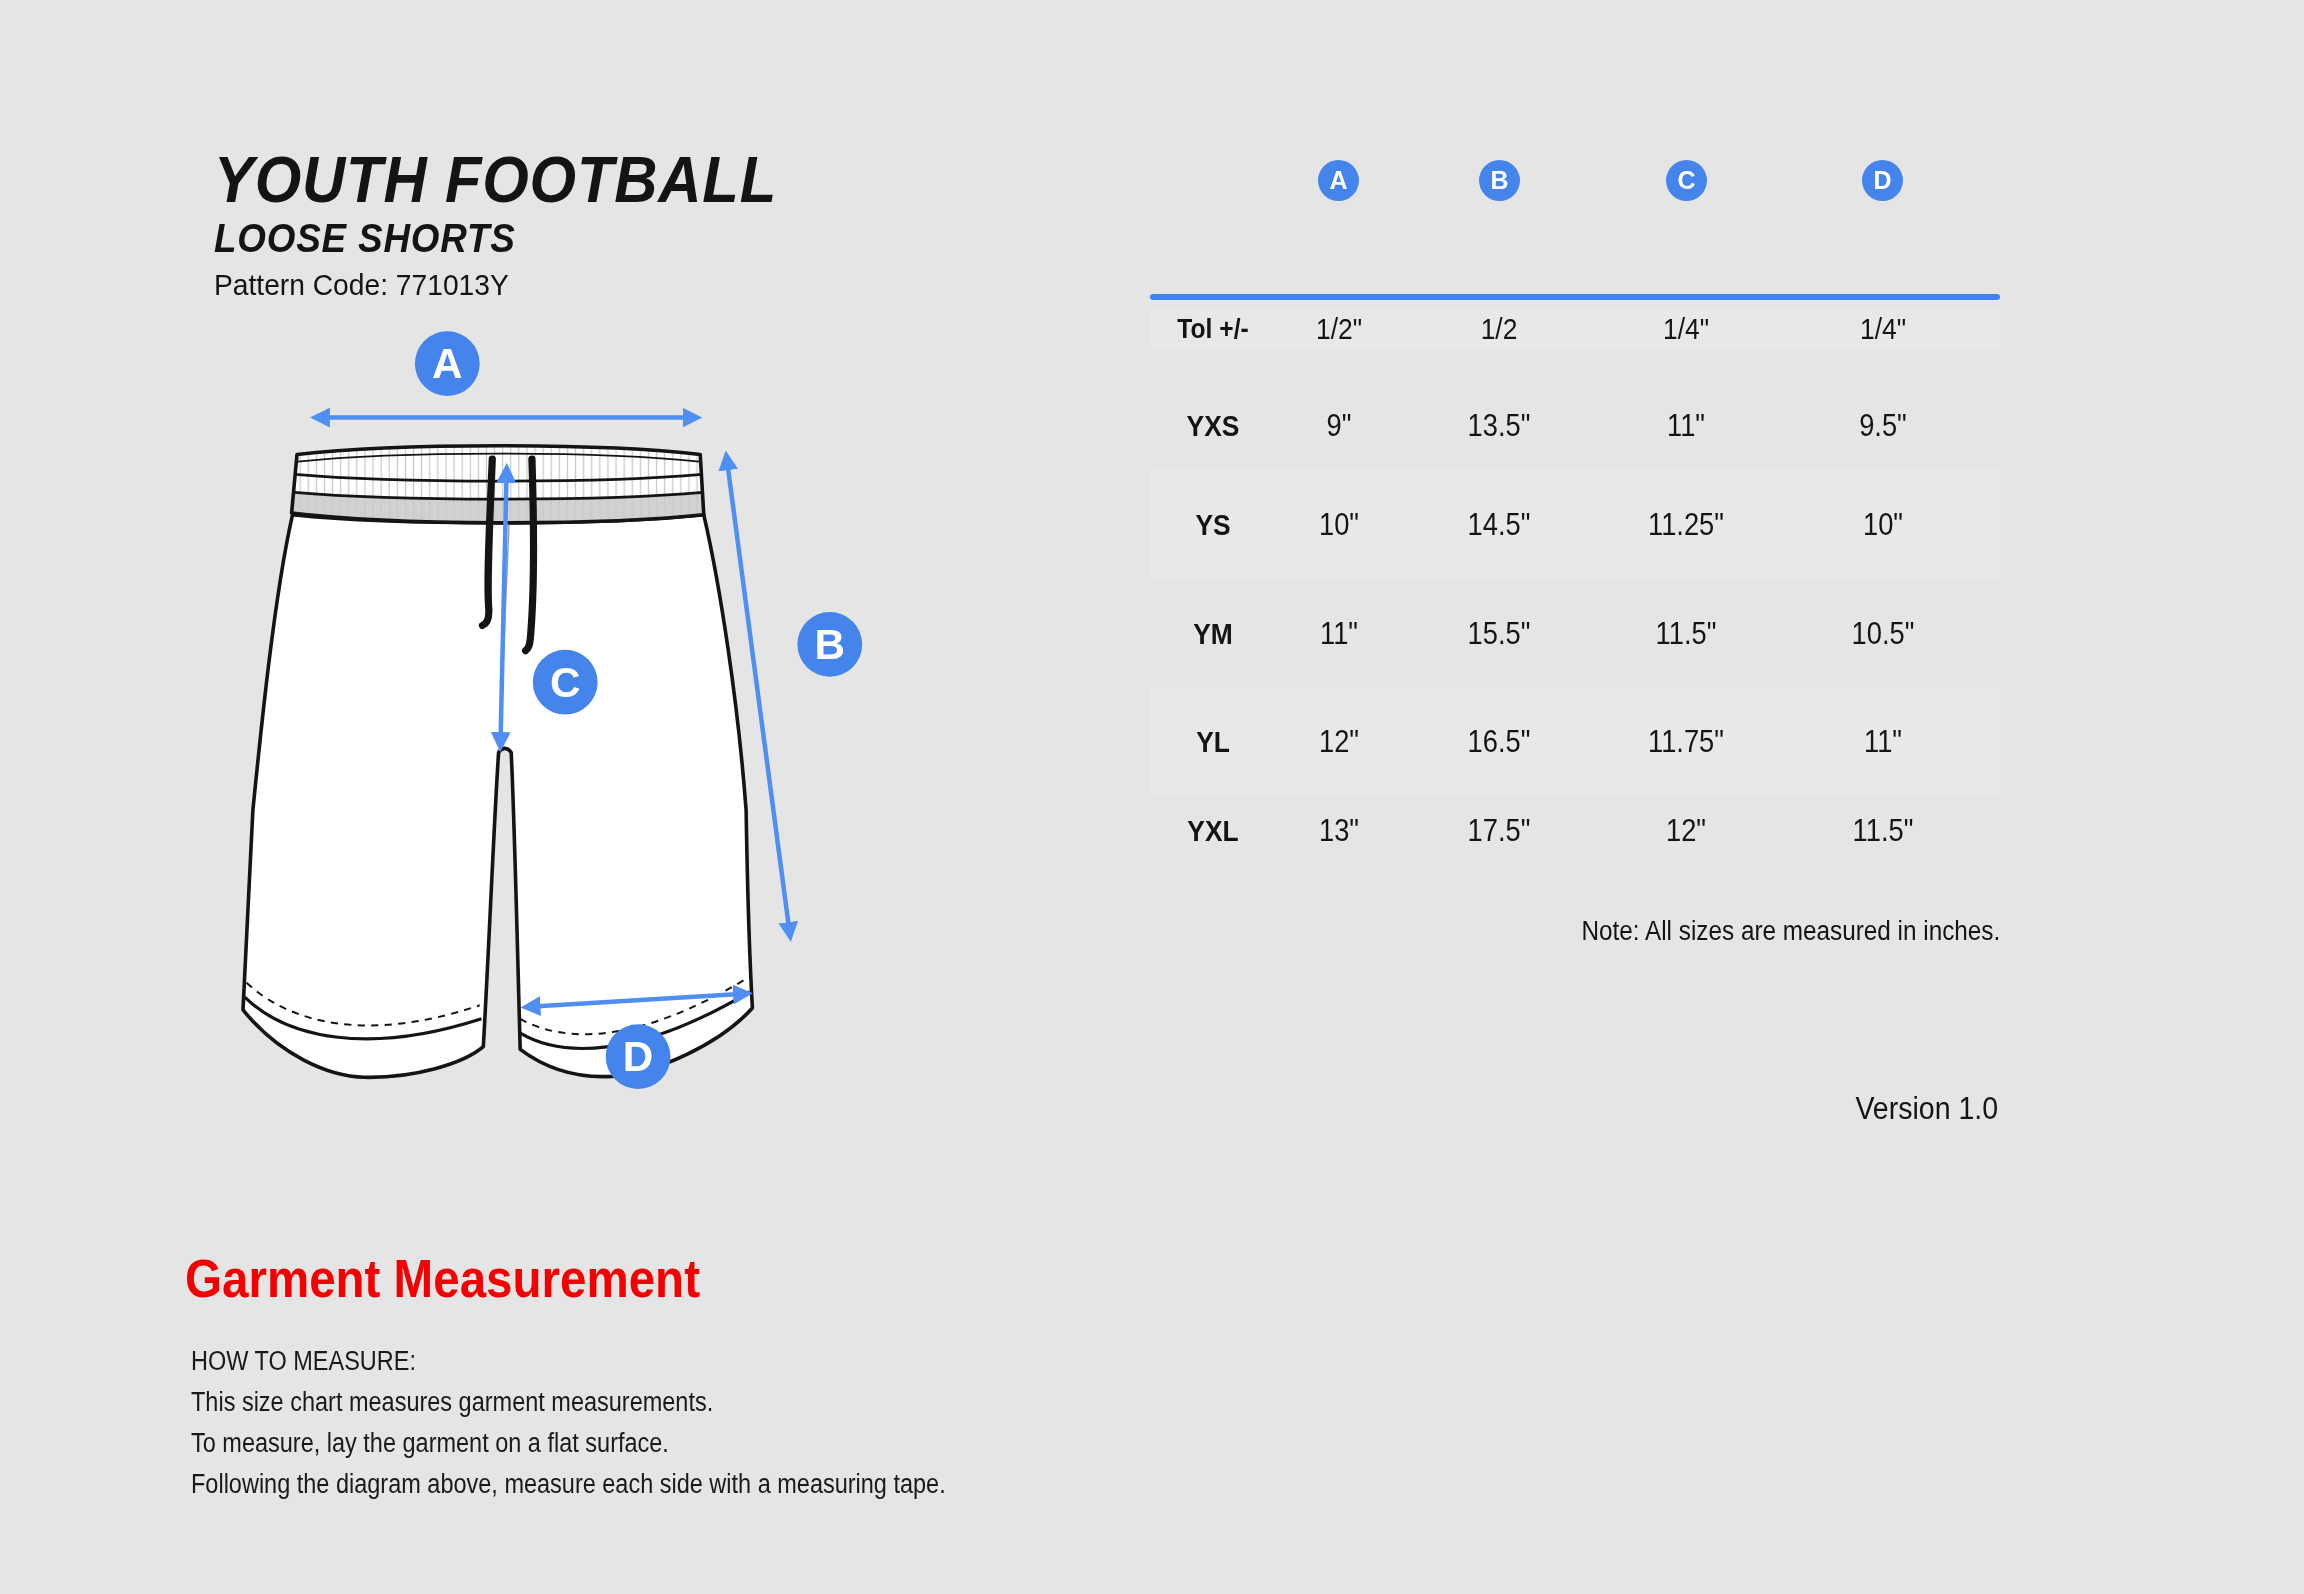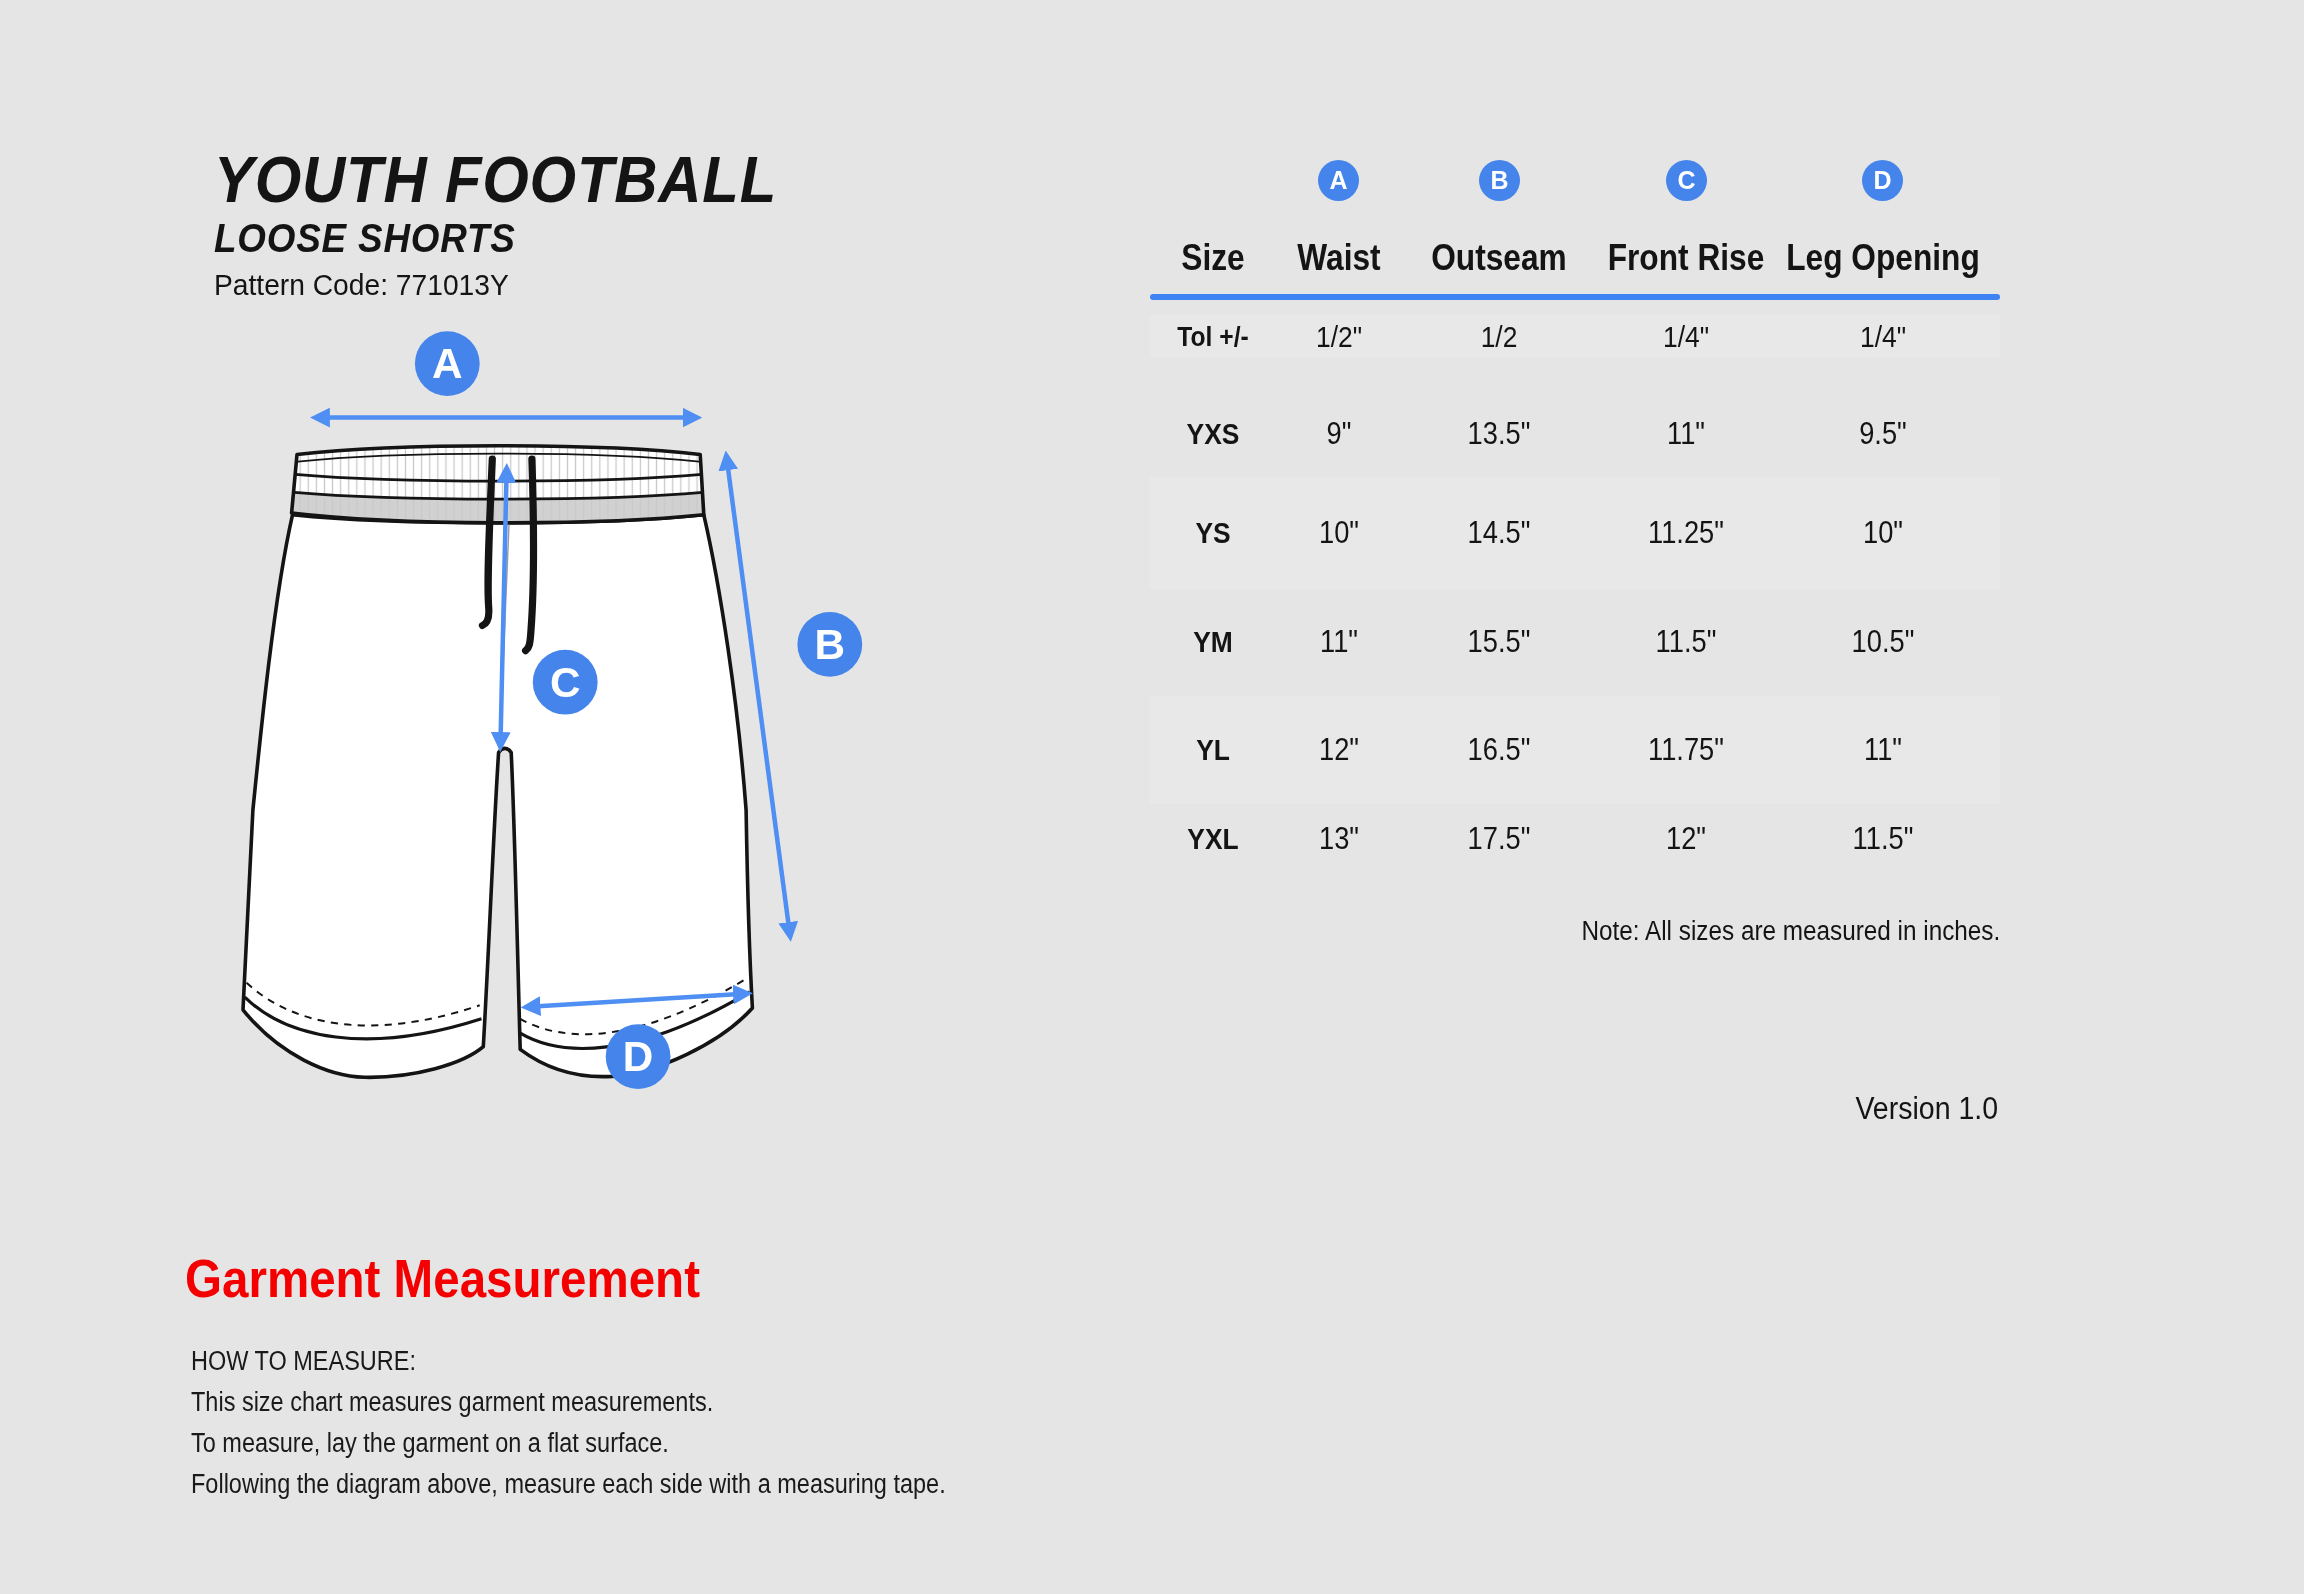--- a/index.html
+++ b/index.html
@@ -15,21 +15,21 @@
   .pattern{left:214px;top:268px;font-size:30px;transform:scaleX(.94);transform-origin:left center;white-space:nowrap;}
 
   
   .chart{left:1150px;top:140px;width:850px;height:999px;}
   .c-circle{position:absolute;top:20px;width:41px;height:41px;border-radius:50%;
             background:#4484eb;color:#fff;font-weight:bold;font-size:25px;text-align:center;line-height:41px;}
   .hdr{position:absolute;top:97px;height:38px;width:100%;}
   .hcell{position:absolute;top:0;font-size:36px;font-weight:bold;white-space:nowrap;
          transform:translateX(-50%) scaleX(.88);transform-origin:center;}
   .blueline{position:absolute;top:154px;left:0;width:850px;height:6.3px;background:#3e82f4;border-radius:3.6px;}
-  .row{position:absolute;left:0;width:850px;margin-top:8px;}
+  .row{position:absolute;left:0;width:850px;}
   .row.gray{background:#e8e8e8;}
   .cell{position:absolute;top:50%;font-size:31px;white-space:nowrap;
         transform:translate(-50%,-50%) scaleX(.88);transform-origin:center;}
   .cell.szl{font-weight:bold;font-size:30px;}
   .note{position:absolute;top:776px;right:0;font-size:27px;white-space:nowrap;
         transform:scaleX(.9);transform-origin:right center;}
   .version{position:absolute;top:951px;right:1.8px;font-size:31px;white-space:nowrap;
         transform:scaleX(.92);transform-origin:right center;}
 
   
@@ -122,27 +122,20 @@
     </svg>
   </div>
 
   <div class="abs chart">
 
     <div class="c-circle ccA">A</div>
     <div class="c-circle ccB">B</div>
     <div class="c-circle ccC">C</div>
     <div class="c-circle ccD">D</div>
 
-    <div class="hdr">
-      <span class="hcell colSize">Size</span>
-      <span class="hcell colA">Waist</span>
-      <span class="hcell colB">Outseam</span>
-      <span class="hcell colC">Front Rise</span>
-      <span class="hcell colD">Leg Opening</span>
-    </div>
 
     <div class="blueline"></div>
 
     <div class="row gray" style="top:167px;height:43px;">
       <span class="cell szl colSize" style="font-size:28px;">Tol +/-</span>
       <span class="cell colA" style="font-size:30px;">1/2"</span>
       <span class="cell colB" style="font-size:30px;">1/2</span>
       <span class="cell colC" style="font-size:30px;">1/4"</span>
       <span class="cell colD" style="font-size:30px;">1/4"</span>
     </div>

